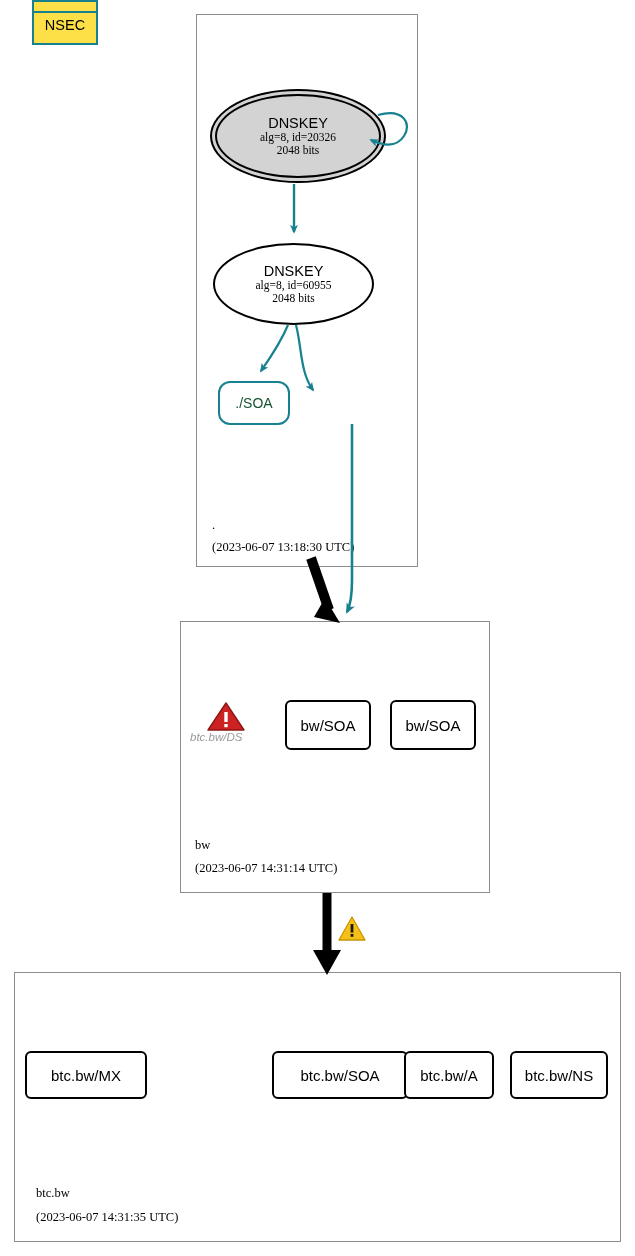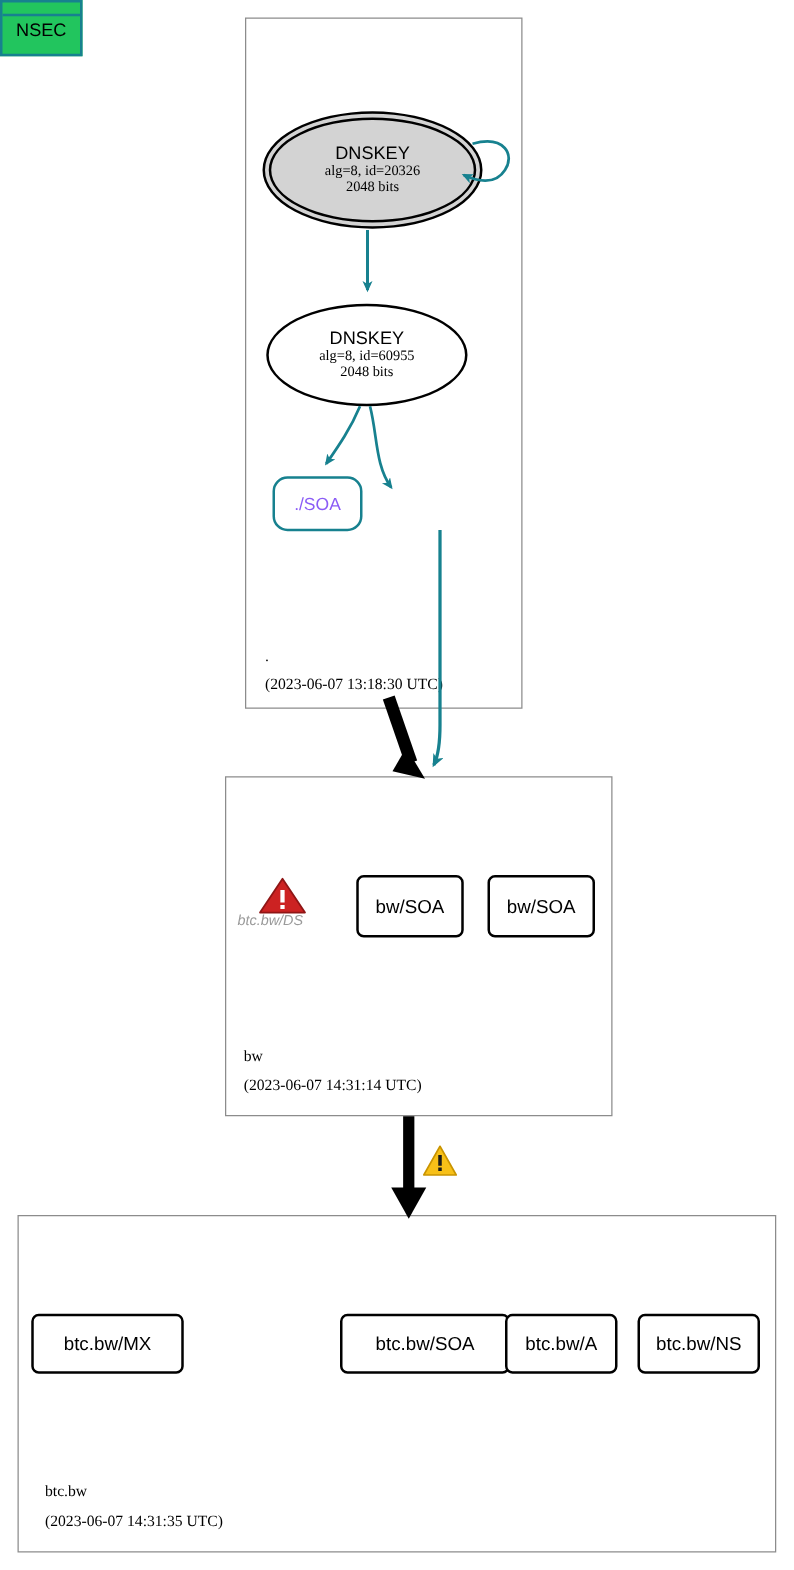--- a/index.html
+++ b/index.html
@@ -68,37 +68,38 @@
     color: #000000;
     line-height: 1.15;
   }
   
   .rrset-teal {
     border: 2px solid #17818f;
     border-radius: 12px;
     background: #ffffff;
     font-family: "Liberation Sans", sans-serif;
     font-size: 14px;
-    color: #8b5cf6;
+    color: #14532d;
   }
   
   .rrset-black {
     border: 2.2px solid #000000;
     border-radius: 6px;
     background: #ffffff;
     font-family: "Liberation Sans", sans-serif;
     font-size: 15px;
     color: #000000;
   }
   
   .nsec-node {
     border: 2px solid #17818f;
-    background: #22c55e;
+    background: #fde047;
     padding: 0;
     display: block;
+    margin-left: 32px;
   }
   .nsec-strip {
     height: 9px;
     border-bottom: 2px solid #17818f;
   }
   .nsec-text {
     font-family: "Liberation Sans", sans-serif;
     font-size: 14.5px;
     color: #000000;
     text-align: center;

